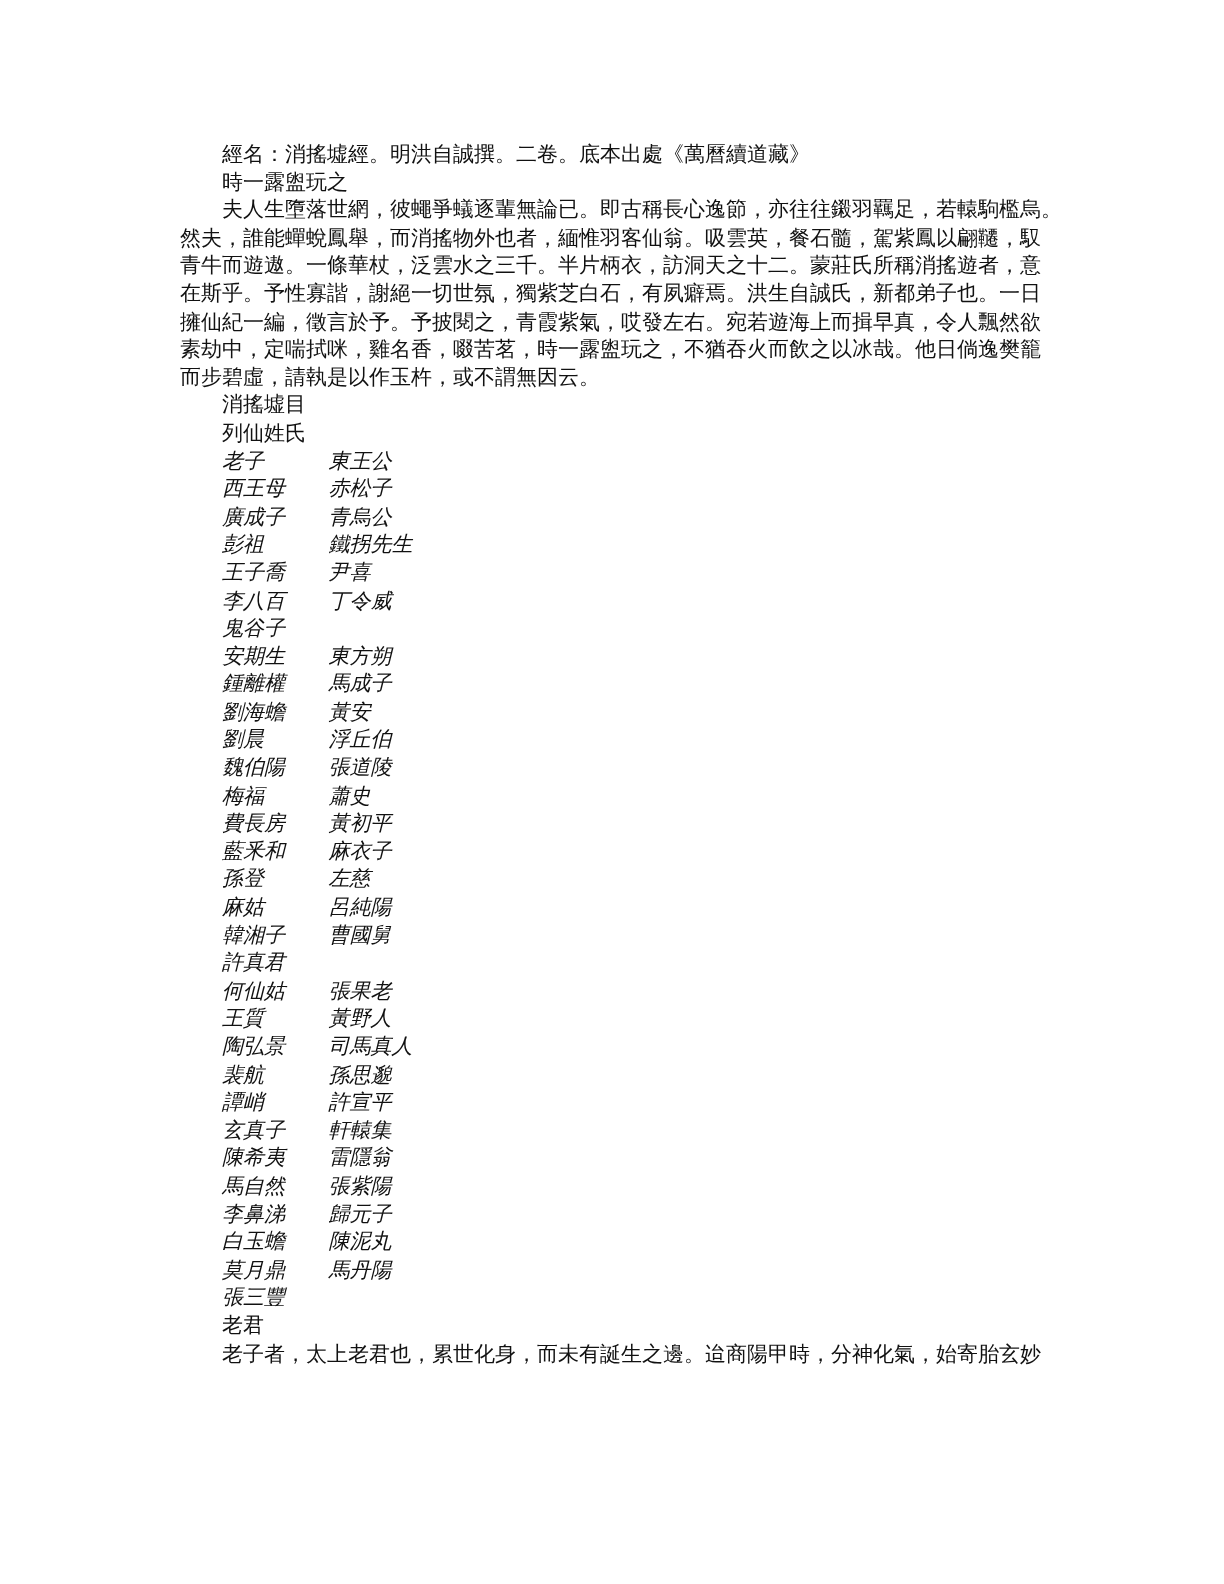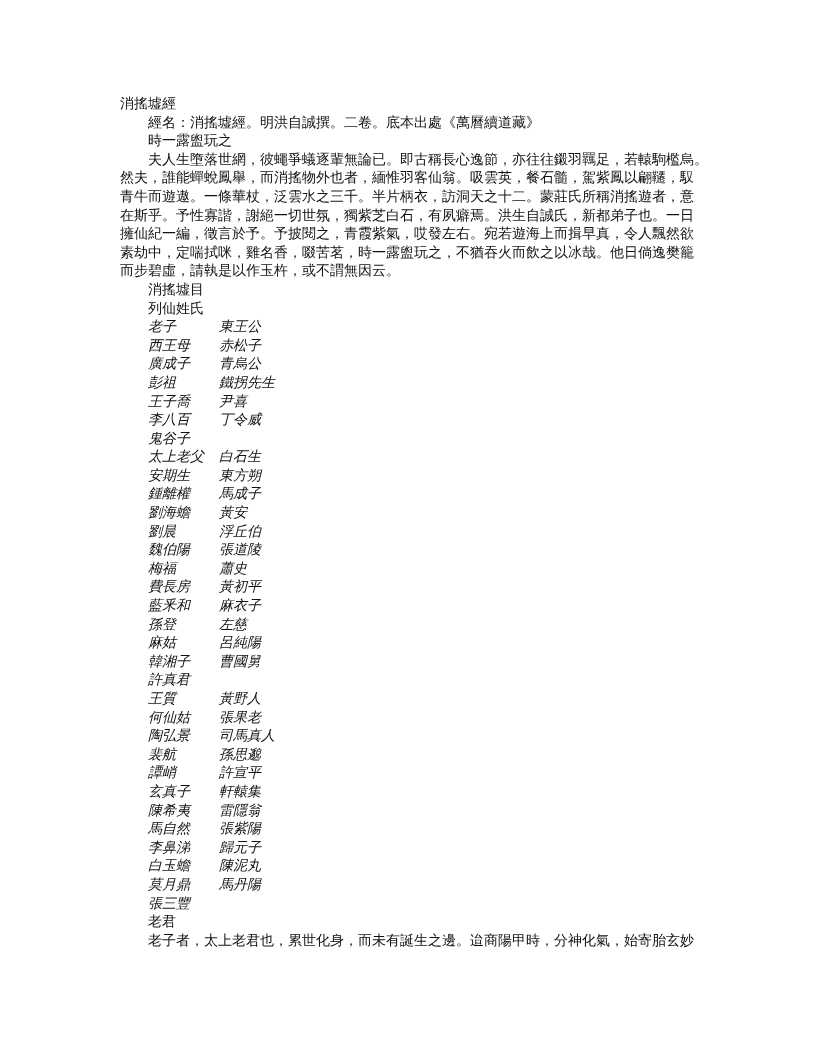--- a/index.html
+++ b/index.html
@@ -42,21 +42,20 @@
       width: 71px;
     }
     .col2 {
       width: 200px;
     }
   </style>
 </head>
 <body>
 
 <div class="page">
-  <span class="line">消搖墟經</span>
   <span class="line indent">經名：消搖墟經。明洪自誠撰。二卷。底本出處《萬曆續道藏》</span>
   <span class="line indent">時一露盥玩之</span>
 
   <div class="indent">
     <span class="line">夫人生墮落世網，彼蠅爭蟻逐輩無論已。即古稱長心逸節，亦往往鎩羽羈足，若轅駒檻烏。</span>
     <span class="line" style="margin-left:-28px">然夫，誰能蟬蛻鳳舉，而消搖物外也者，緬惟羽客仙翁。吸雲英，餐石髓，駕紫鳳以翩韆，馭</span>
     <span class="line" style="margin-left:-28px">青牛而遊遨。一條華杖，泛雲水之三千。半片柄衣，訪洞天之十二。蒙莊氏所稱消搖遊者，意</span>
     <span class="line" style="margin-left:-28px">在斯乎。予性寡諧，謝絕一切世氛，獨紫芝白石，有夙癖焉。洪生自誠氏，新都弟子也。一日</span>
     <span class="line" style="margin-left:-28px">擁仙紀一編，徵言於予。予披閱之，青霞紫氣，哎發左右。宛若遊海上而揖早真，令人飄然欲</span>
     <span class="line" style="margin-left:-28px">素劫中，定喘拭咪，雞名香，啜苦茗，時一露盥玩之，不猶吞火而飲之以冰哉。他日倘逸樊籠</span>
@@ -86,24 +85,20 @@
     <div class="row">
         <span class="col1">王子喬</span>
         <span class="col2">尹喜</span>
       </div>
     <div class="row">
         <span class="col1">李八百</span>
         <span class="col2">丁令威</span>
       </div>
     <div class="row">
         <span class="col1">鬼谷子</span>
-      </div>
-    <div class="row">
-        <span class="col1">太上老父</span>
-        <span class="col2">白石生</span>
       </div>
     <div class="row">
         <span class="col1">安期生</span>
         <span class="col2">東方朔</span>
       </div>
     <div class="row">
         <span class="col1">鍾離權</span>
         <span class="col2">馬成子</span>
       </div>
     <div class="row">
@@ -139,26 +134,26 @@
         <span class="col2">呂純陽</span>
       </div>
     <div class="row">
         <span class="col1">韓湘子</span>
         <span class="col2">曹國舅</span>
       </div>
     <div class="row">
         <span class="col1">許真君</span>
       </div>
     <div class="row">
+        <span class="col1">何仙姑</span>
+        <span class="col2">張果老</span>
+      </div>
+    <div class="row">
         <span class="col1">王質</span>
         <span class="col2">黃野人</span>
-      </div>
-    <div class="row">
-        <span class="col1">何仙姑</span>
-        <span class="col2">張果老</span>
       </div>
     <div class="row">
         <span class="col1">陶弘景</span>
         <span class="col2">司馬真人</span>
       </div>
     <div class="row">
         <span class="col1">裴航</span>
         <span class="col2">孫思邈</span>
       </div>
     <div class="row">

